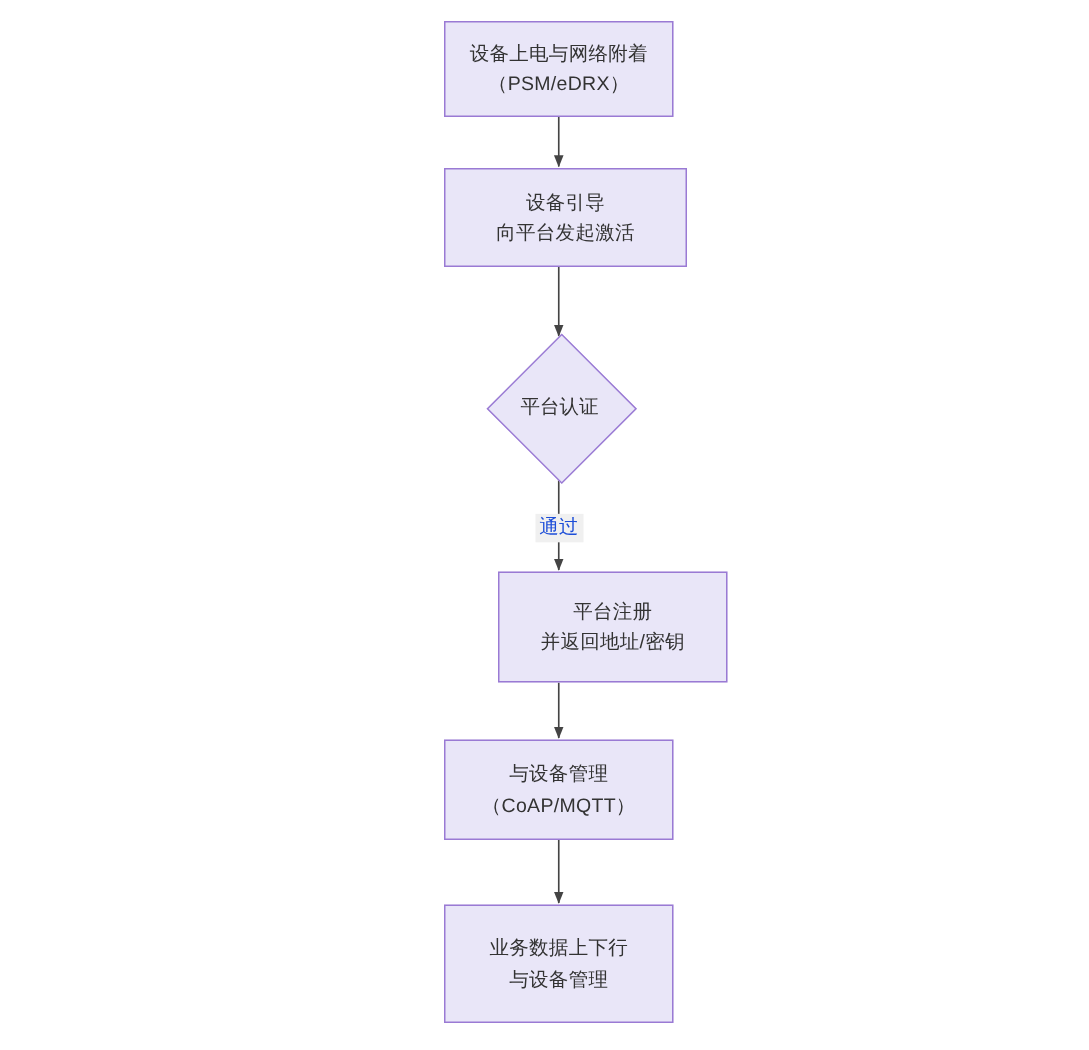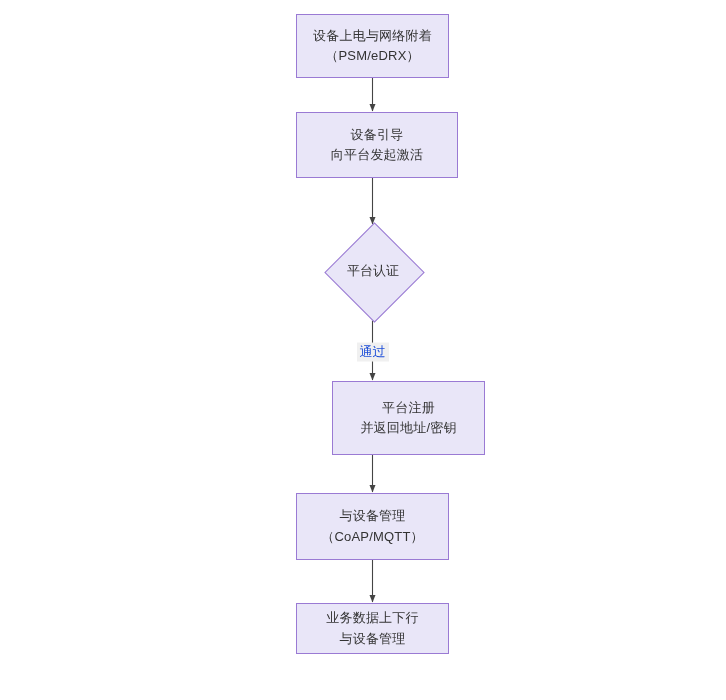--- a/index.html
+++ b/index.html
@@ -131,18 +131,18 @@
   <div class="node node-box" style="left:296px; top:381px; width:153px; height:74px;margin-left:36px;">
     <div class="node-label">平台注册
 并返回地址/密钥</div>
   </div>
 
   <div class="node node-box" style="left:296px; top:493px; width:153px; height:67px;">
     <div class="node-label">与设备管理
 （CoAP/MQTT）</div>
   </div>
 
-  <div class="node node-box" style="left:296px; top:603px; width:153px; height:51px;">
+  <div class="node node-box" style="left:296px; top:603px; width:153px; height:79px;">
     <div class="node-label">业务数据上下行
 与设备管理</div>
   </div>
 
 </div>
 
 </body></html>

